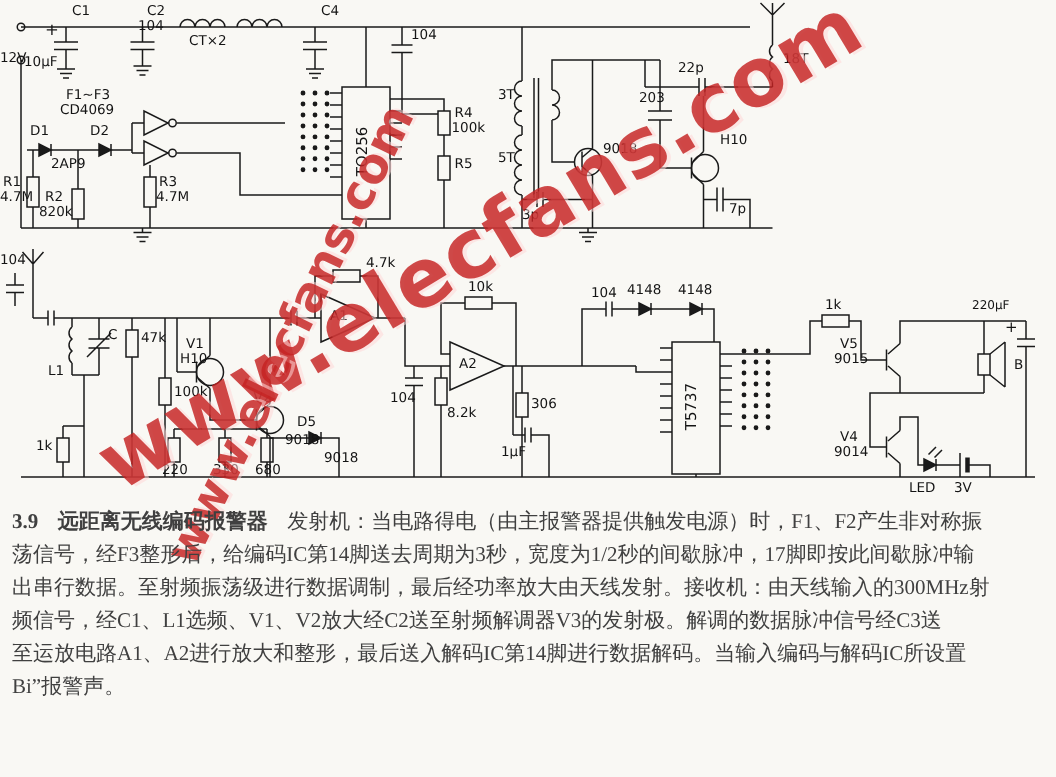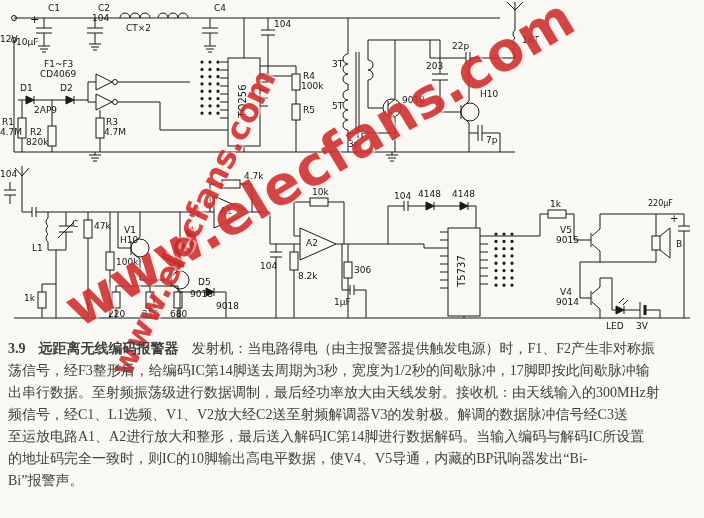--- a/index.html
+++ b/index.html
@@ -216,19 +216,18 @@
     <div class="wm wm-side">www.elecfans.com</div>
   </div>
 
   <div class="desc">
     <div class="tline"><span class="sec-no">3.9</span><span class="sect-title">远距离无线编码报警器</span><span>发射机：当电路得电（由主报警器提供触发电源）时，F1、F2产生非对称振</span></div>
     <div>
         <div class="tline">荡信号，经F3整形后，给编码IC第14脚送去周期为3秒，宽度为1/2秒的间歇脉冲，17脚即按此间歇脉冲输</div>
         <div class="tline">出串行数据。至射频振荡级进行数据调制，最后经功率放大由天线发射。接收机：由天线输入的300MHz射</div>
         <div class="tline">频信号，经C1、L1选频、V1、V2放大经C2送至射频解调器V3的发射极。解调的数据脉冲信号经C3送</div>
         <div class="tline">至运放电路A1、A2进行放大和整形，最后送入解码IC第14脚进行数据解码。当输入编码与解码IC所设置</div>
-        <div class="tline">的地址码完全一致时，则IC的10脚输出高电平数据，使V4、V5导通，内藏的BP讯响器发出“Bi-</div>
         <div class="tline">Bi”报警声。</div>
       </div>
   </div>
 
 
 </div>
 
 </body></html>

